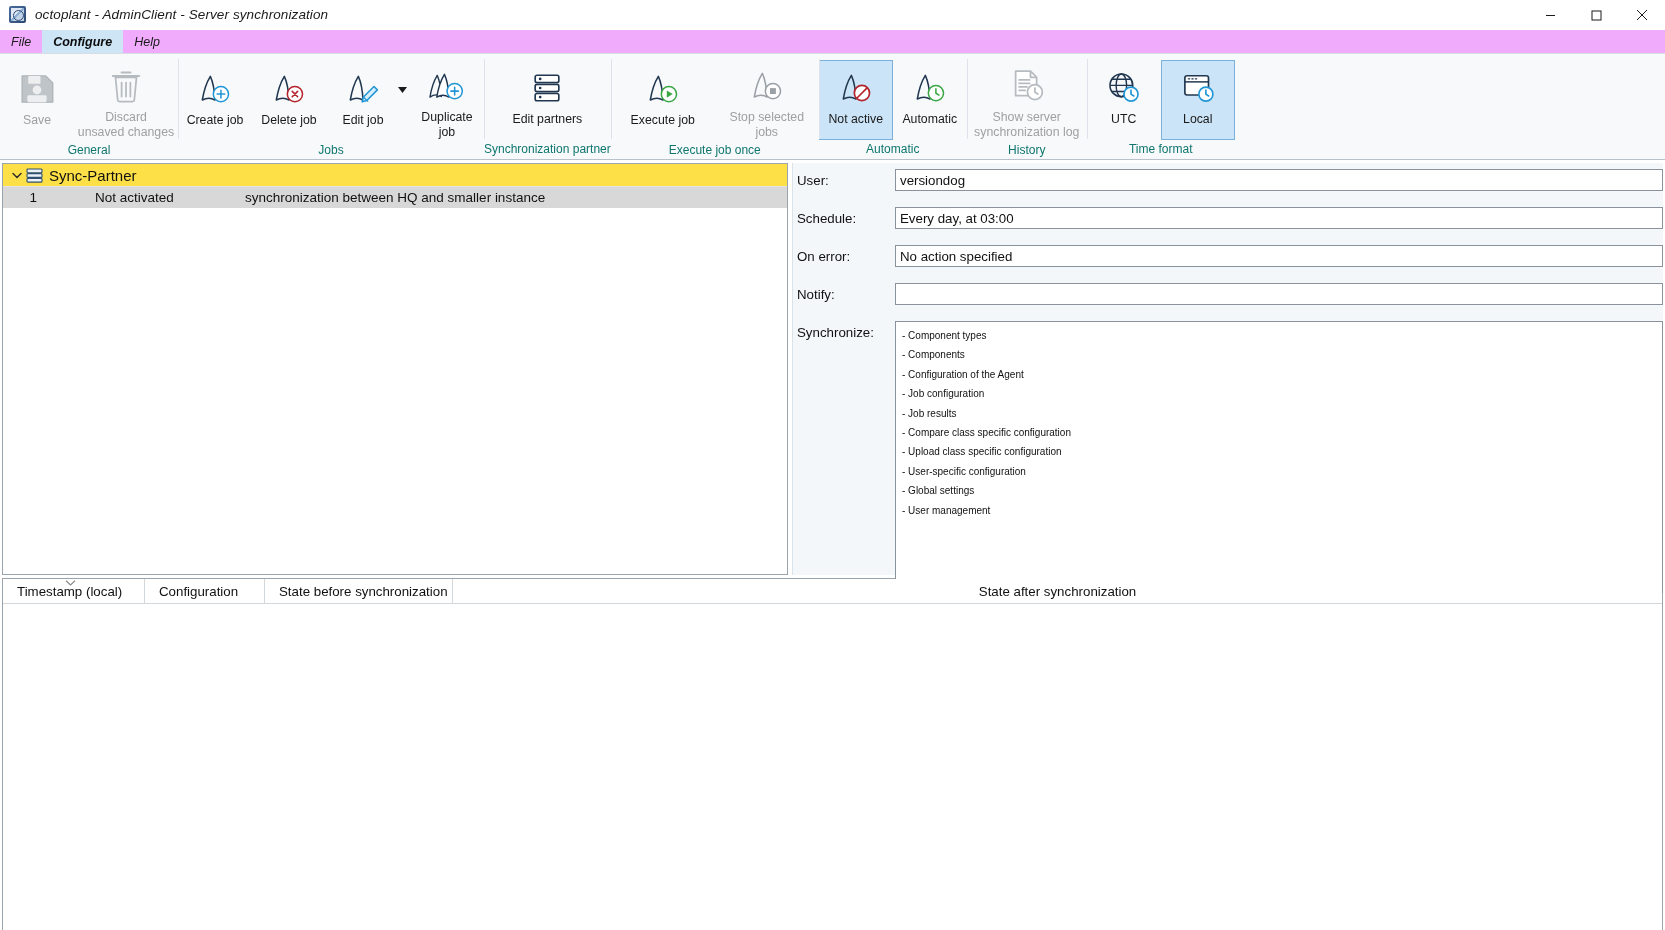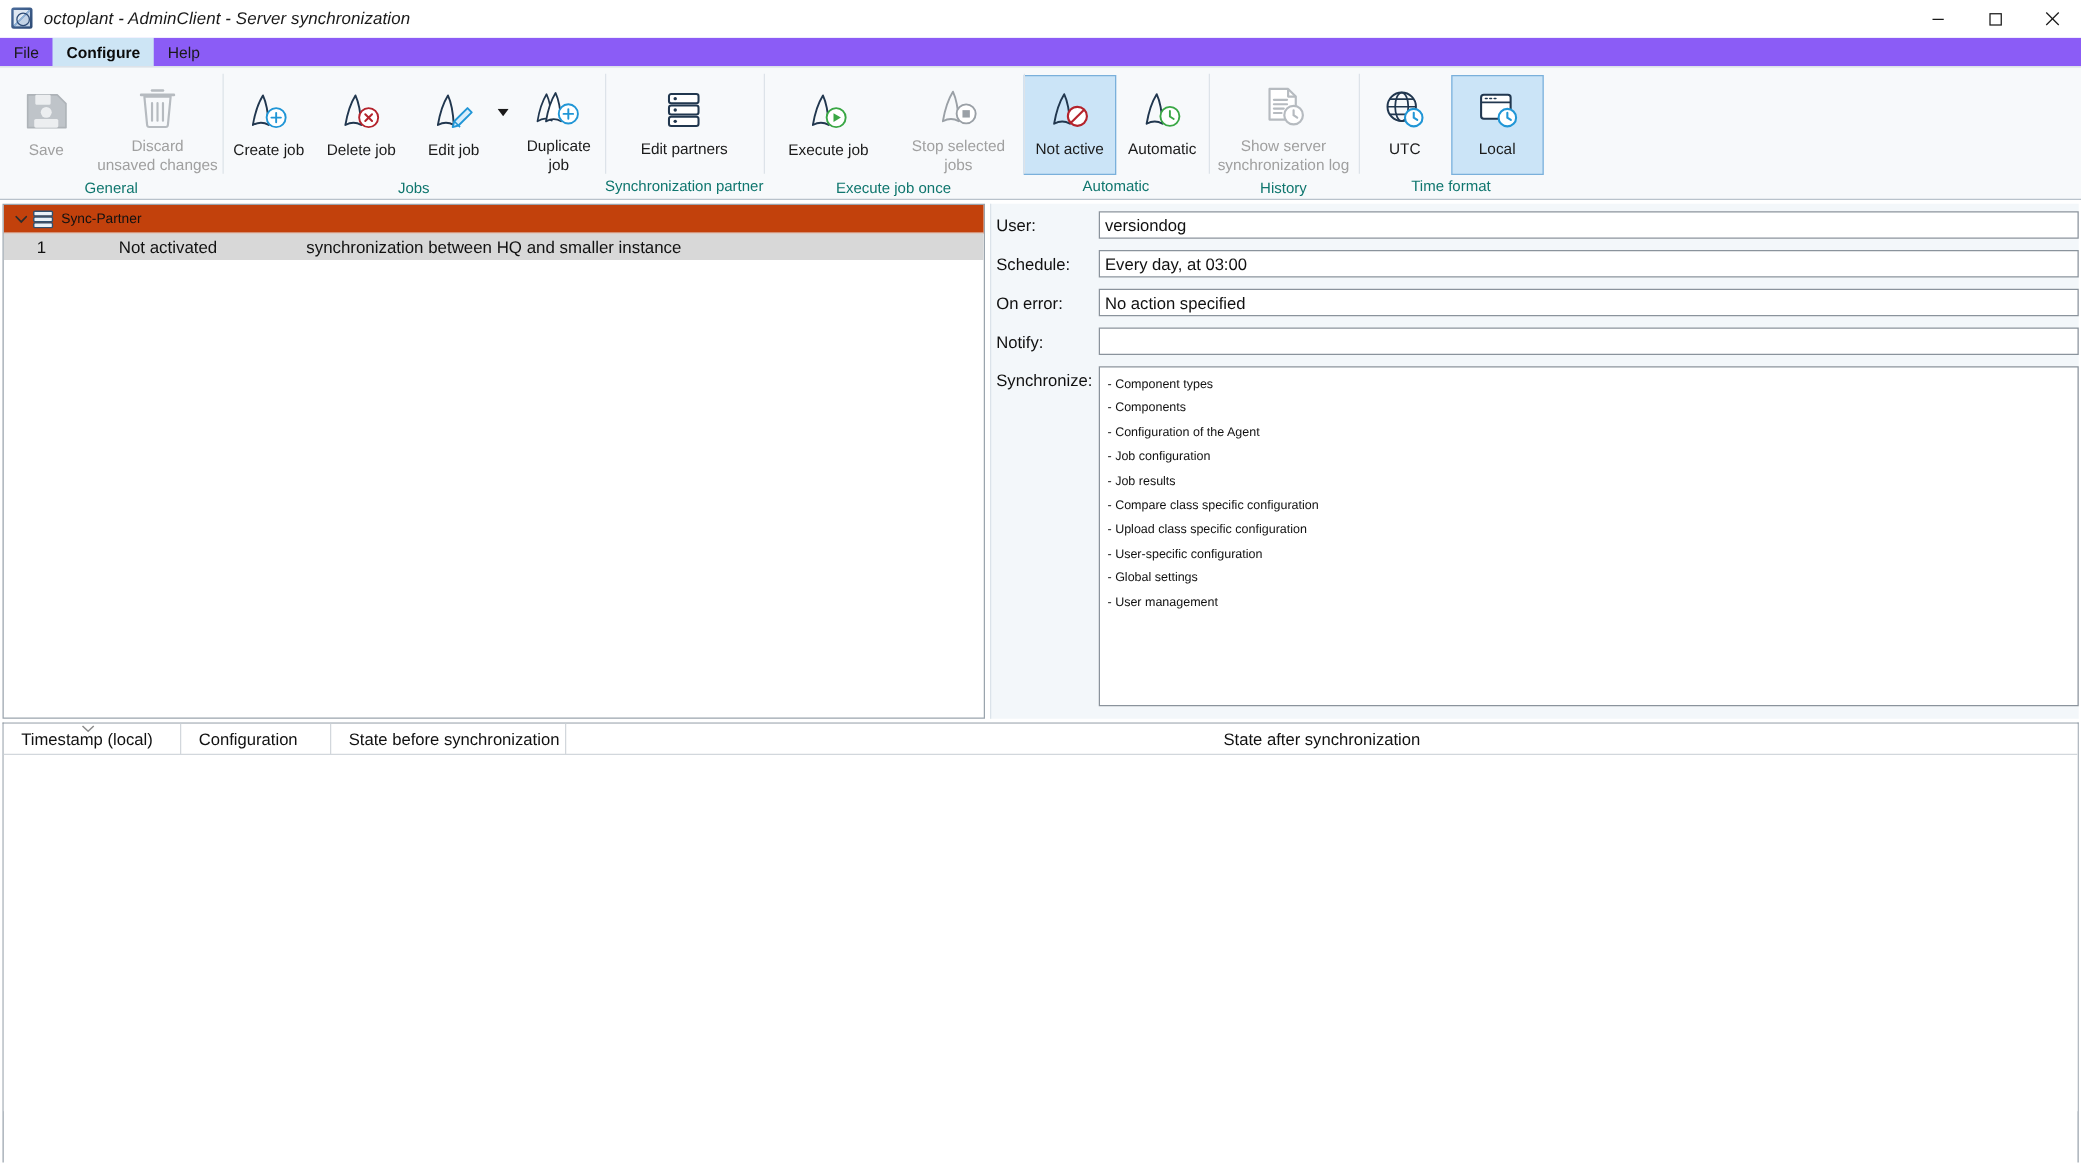--- a/index.html
+++ b/index.html
@@ -62,22 +62,23 @@
     display: flex; align-items: center; justify-content: center;
     color: #1a1a1a;
   }
   .win-btn svg { display:block; }
 
   
   .menubar {
     height: 23px;
     display: flex;
     align-items: stretch;
-    background: #8b5cf6;
+    background: #f0abfc;
     font-size: 12.5px;
+    font-style: italic;
   }
   .menu-item {
     padding: 0 11px;
     display: flex; align-items: center;
     color: #1a1a1a;
   }
   .menu-item.active {
     background: #cde5f5;
     font-weight: bold;
     color: #0b0b0b;
@@ -173,22 +174,22 @@
     background: #fff;
     overflow: hidden;
     position: relative;
   }
   .tree-root {
     display: flex;
     align-items: center;
     height: 23px;
     padding-left: 6px;
     border-bottom: 1px solid #e3e3e3;
-    background: #c2410c;
-    font-size: 11px;
+    background: #fde047;
+    font-size: 15px;
     color: #111;
   }
   .chev {
     width: 16px; display:flex; align-items:center; justify-content:center;
     color:#333;
   }
   .server-icon {
     width: 18px; height: 15px;
     margin-right: 6px;
     display:flex; align-items:center; justify-content:center;
@@ -214,20 +215,21 @@
     padding: 6px 0 0 4px;
   }
   .form-grid {
     width: 100%;
     display: grid;
     grid-template-columns: 82px 1fr;
     grid-auto-rows: min-content;
     row-gap: 9px;
     column-gap: 0px;
     align-content: start;
+    gap: 16px;
   }
   .flabel {
     font-size: 13.3px;
     color: #111;
     line-height: 21px;
     padding-top: 1px;
   }
   .finput {
     height: 22px;
     border: 1px solid #8a939c;

